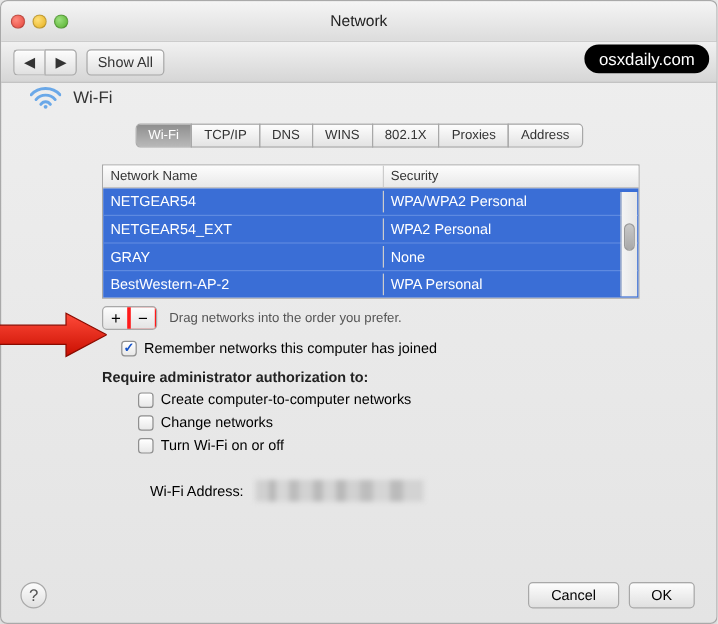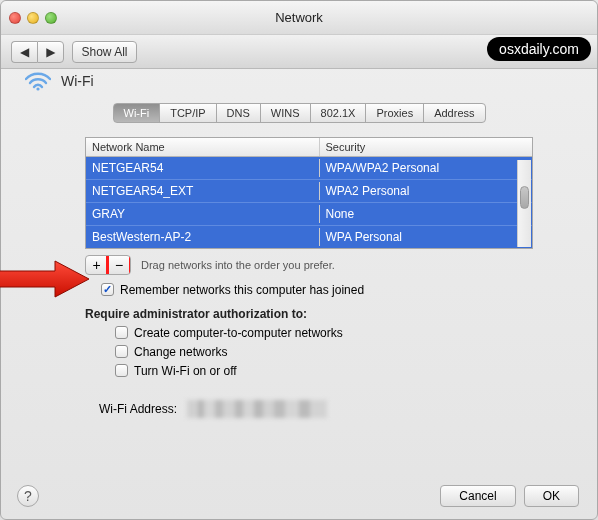--- a/index.html
+++ b/index.html
@@ -125,33 +125,33 @@
     background: linear-gradient(#fdfdfd,#e3e3e3);
   }
   .pill span { width: 22px; text-align: center; font-size: 14px; line-height: 18px; }
   .pill span:first-child { border-right: 1px solid #b8b8b8; }
   .highlight-box {
     position: absolute;
     border: 3px solid #ff1a1a;
     pointer-events: none;
   }
   .hint { font-size: 11px; color: #555; }
-  .checkrow { display: flex; align-items: flex-start; gap: 6px; margin-top: 8px; padding-left: 16px; }
+  .checkrow { display: flex; align-items: center; gap: 6px; margin-top: 8px; padding-left: 16px; }
   .checkrow.sub { margin-left: 14px; margin-top: 5px; }
   .cbox {
     width: 13px; height: 13px; border: 1px solid #8f8f8f;
     border-radius: 3px; background: linear-gradient(#fff,#e8e8e8);
     display: inline-flex; align-items: center; justify-content: center;
     box-shadow: inset 0 1px 0 #fff;
   }
   .cbox.checked::after {
     content: "✓"; color: #1452c8; font-size: 11px; font-weight: bold;
     line-height: 11px;
   }
-  .addrrow { display: flex; align-items: center; gap: 10px; margin-top: 22px; margin-left: 14px; }
+  .addrrow { display: flex; align-items: center; gap: 10px; margin-top: 22px; margin-left: 40px; }
   .blur {
     width: 140px; height: 18px;
     background-image: linear-gradient(90deg,#d0d0d0 0 8%,#b8b8b8 8% 12%,#d6d6d6 12% 20%,#bcbcbc 20% 26%,#d2d2d2 26% 34%,#bababa 34% 40%,#d4d4d4 40% 48%,#b9b9b9 48% 54%,#d1d1d1 54% 62%,#bdbdbd 62% 70%,#d5d5d5 70% 80%,#bbb 80% 88%,#d3d3d3 88% 100%);
     filter: blur(2px);
   }
   .footer {
     position: absolute; bottom: 12px; right: 18px; display: flex; gap: 8px;
   }
   .btn {
     background: linear-gradient(#fdfdfd,#e0e0e0);

